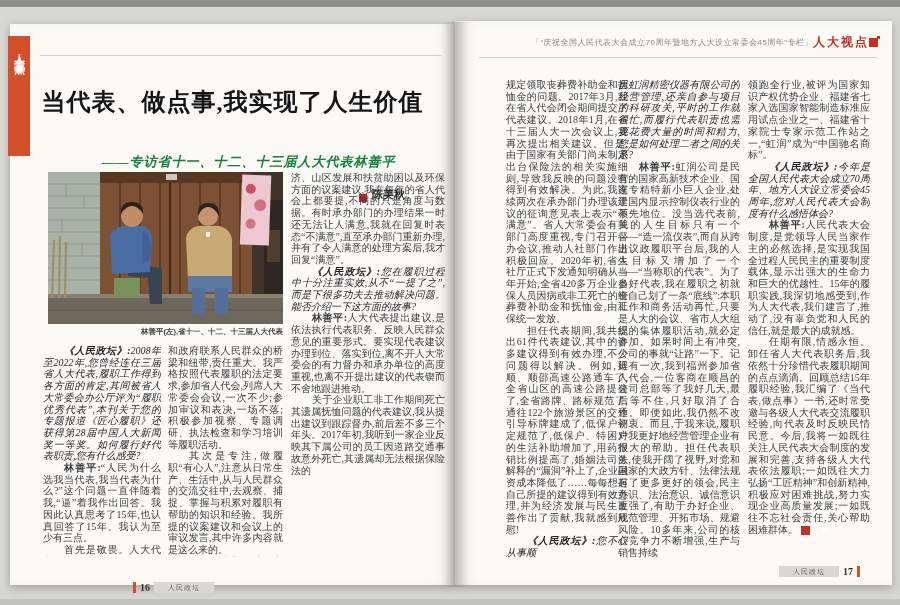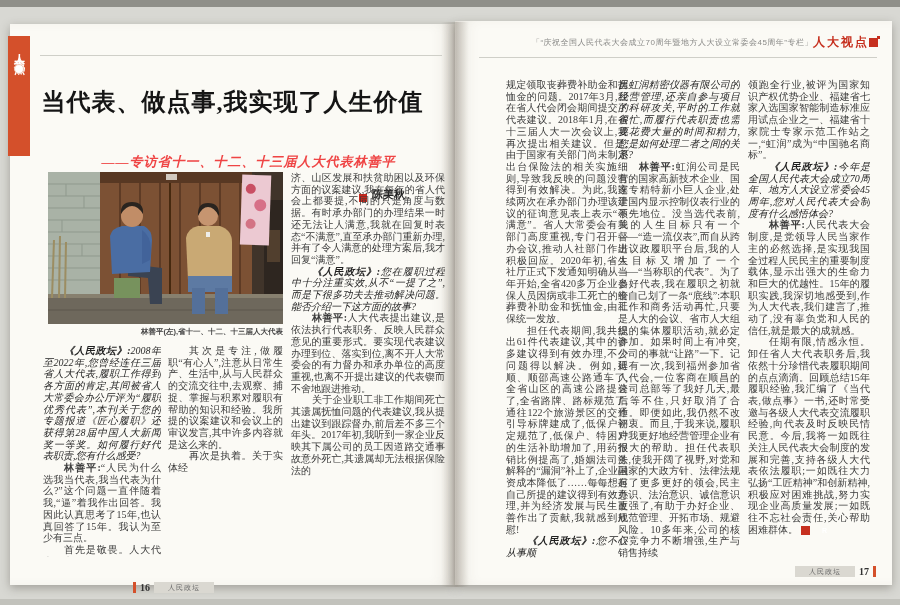--- a/index.html
+++ b/index.html
@@ -34,21 +34,21 @@
     font-size:11px;font-weight:bold;letter-spacing:3px;line-height:1;
   }
   .tab-circle{width:10px;height:10px;border-radius:50%;background:#fff;margin-top:7px;border:1px solid #f3c9b8;box-sizing:border-box;}
 
   .title{
     position:absolute;left:0;right:0;top:63px;margin:0;text-align:center;
     font:bold 24px/1.25 "Liberation Serif",serif;color:#151515;letter-spacing:1px;white-space:nowrap;
   }
   .subtitle{
     position:absolute;left:0;right:0;top:131px;text-align:center;
-    font:italic bold 13px/1 "Liberation Serif",serif;color:#ef4444;letter-spacing:1px;margin-left:32px;
+    font:italic bold 13px/1 "Liberation Serif",serif;color:#15803d;letter-spacing:1px;margin-left:32px;
   }
   .author{position:absolute;top:163px;right:50px;font-family:"Liberation Sans",sans-serif;
     font-size:11px;font-weight:bold;color:#222;display:flex;align-items:flex-end;}
   .author-sq{display:inline-block;width:8px;height:8px;background:#c5281c;margin-right:5px;}
 
   .photo{position:absolute;left:38px;top:148px;width:235px;height:152px;overflow:hidden;background:#7c5134;}
   .photo-caption{
     position:absolute;left:38px;top:303px;width:235px;text-align:right;
     font-family:"Liberation Sans",sans-serif;font-size:7.5px;font-weight:bold;color:#454545;
   }
@@ -79,21 +79,21 @@
   .rp-header{position:absolute;top:15px;right:14px;display:flex;align-items:center;}
   .rp-banner{font-family:"Liberation Sans",sans-serif;font-size:8px;color:#8a8a88;letter-spacing:0.5px;}
   .rp-section{font:bold 12px/1 "Liberation Serif",serif;color:#c6301f;letter-spacing:2px;}
   .rp-marker{width:9px;height:9px;background:#c6301f;position:relative;}
   .rp-marker::after{content:"";position:absolute;right:-2px;top:-2px;width:3px;height:3px;background:#c6301f;}
   .r-rule{position:absolute;left:24px;top:36px;width:398px;height:1px;background:#cfcfc8;}
 
   
   .footer{position:absolute;display:flex;align-items:center;gap:4px;}
   .footer-l{left:80px;top:558px;padding-left:43px;}
-  .footer-r{right:16px;top:545px;}
+  .footer-r{right:32px;top:545px;}
   .foot-bar{width:3px;height:11px;background:#d4502b;}
   .foot-num{font:bold 10px/1 "Liberation Serif",serif;color:#333;}
   .foot-mag{display:inline-block;background:#dad8d1;color:#666;font-family:"Liberation Sans",sans-serif;
     font-size:7px;line-height:11px;padding:0 14px;letter-spacing:1px;}
 </style>
 </head>
 <body>
 
 <div class="top-strip"></div>
 <div class="bottom-strip"></div>
@@ -186,20 +186,21 @@
   </div>
   <div class="photo-caption">林善平(左),省十一、十二、十三届人大代表</div>
 
   <div class="col col-l1">
     <p class="para q"><span class="lead">《人民政坛》:</span><span>2008年至2022年,您曾经连任三届省人大代表,履职工作得到各方面的肯定,其间被省人大常委会办公厅评为“履职优秀代表”,本刊关于您的专题报道《匠心履职》还获得第28届中国人大新闻奖一等奖。如何履行好代表职责,您有什么感受?</span></p>
     <p class="para"><span class="lead">林善平:</span><span>“人民为什么选我当代表,我当代表为什么?”这个问题一直伴随着我,“逼”着我作出回答。我因此认真思考了15年,也认真回答了15年。我认为至少有三点。</span></p>
     <p class="para"><span>首先是敬畏。人大代表是党</span></p>
   </div>
 
   <div class="col col-l2">
+    <p class="para cont"><span>和政府联系人民群众的桥梁和纽带,责任重大。我严格按照代表履职的法定要求,参加省人代会,列席人大常委会会议,一次不少;参加审议和表决,一场不落;积极参加视察、专题调研、执法检查和学习培训等履职活动。</span></p>
     <p class="para"><span>其次是专注,做履职“有心人”,注意从日常生产、生活中,从与人民群众的交流交往中,去观察、捕捉、掌握与积累对履职有帮助的知识和经验。我所提的议案建议和会议上的审议发言,其中许多内容就是这么来的。</span></p>
     <p class="para"><span>再次是执着。关于实体经</span></p>
   </div>
 
   <div class="col col-l3">
     <p class="para cont"><span>济、山区发展和扶贫助困以及环保方面的议案建议,我在每年的省人代会上都要提,不同的只是角度与数据。有时承办部门的办理结果一时还无法让人满意,我就在回复时表态“不满意”,直至承办部门重新办理,并有了令人满意的处理方案后,我才回复“满意”。</span></p>
     <p class="para q"><span class="lead">《人民政坛》:</span><span>您在履职过程中十分注重实效,从不“一提了之”,而是下很多功夫去推动解决问题。能否介绍一下这方面的故事?</span></p>
     <p class="para"><span class="lead">林善平:</span><span>人大代表提出建议,是依法执行代表职务、反映人民群众意见的重要形式。要实现代表建议办理到位、落实到位,离不开人大常委会的有力督办和承办单位的高度重视,也离不开提出建议的代表锲而不舍地跟进推动。</span></p>
     <p class="para"><span>关于企业职工非工作期间死亡其遗属抚恤问题的代表建议,我从提出建议到跟踪督办,前后差不多三个年头。2017年初,我听到一家企业反映其下属公司的员工因道路交通事故意外死亡,其遗属却无法根据保险法的</span></p>
   </div>

